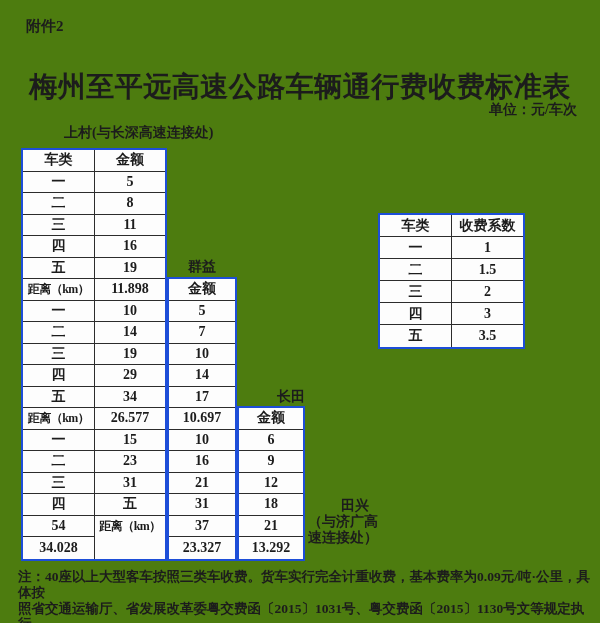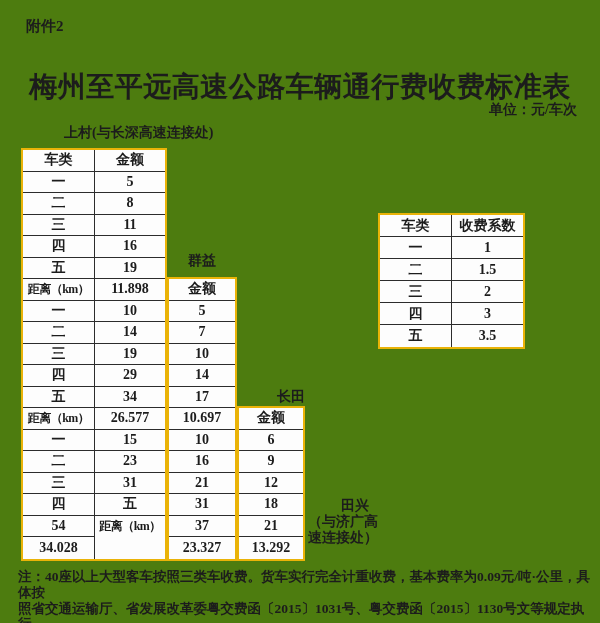--- a/index.html
+++ b/index.html
@@ -27,28 +27,28 @@
   }
   #unit-label{
     right:23px;top:101px;
     font-size:14px;font-weight:bold;
   }
   .station-label{
     font-size:14px;font-weight:bold;
     white-space:nowrap;
   }
   #label-shangcun{left:64px;top:124px;}
-  #label-qunyi{left:167px;top:252px;width:70px;text-align:center;}
+  #label-qunyi{left:167px;top:258px;width:70px;text-align:center;}
   #label-changtian{left:237px;top:388px;width:68px;text-align:right;}
   #label-tianxing{left:308px;top:498px;line-height:16px;}
   #label-tianxing .tx-line1{margin-left:33px;}
   .tbl{
     position:absolute;
     display:grid;
-    border:2px solid #eab308;
+    border:2px solid #1d4ed8;
     background:#fdfdfd;
     box-sizing:content-box;
   }
   #blockA{left:21px;top:148px;grid-template-columns:72px 70px;grid-auto-rows:21.5px;}
   #blockB{left:167px;top:277px;grid-template-columns:66px;grid-auto-rows:21.5px;}
   #blockC{left:237px;top:406px;grid-template-columns:64px;grid-auto-rows:21.5px;}
   #coeff-table{left:378px;top:213px;grid-template-columns:72px 71px;grid-auto-rows:22px;}
   .cell{
     display:flex;align-items:center;justify-content:center;
     font-size:14px;

